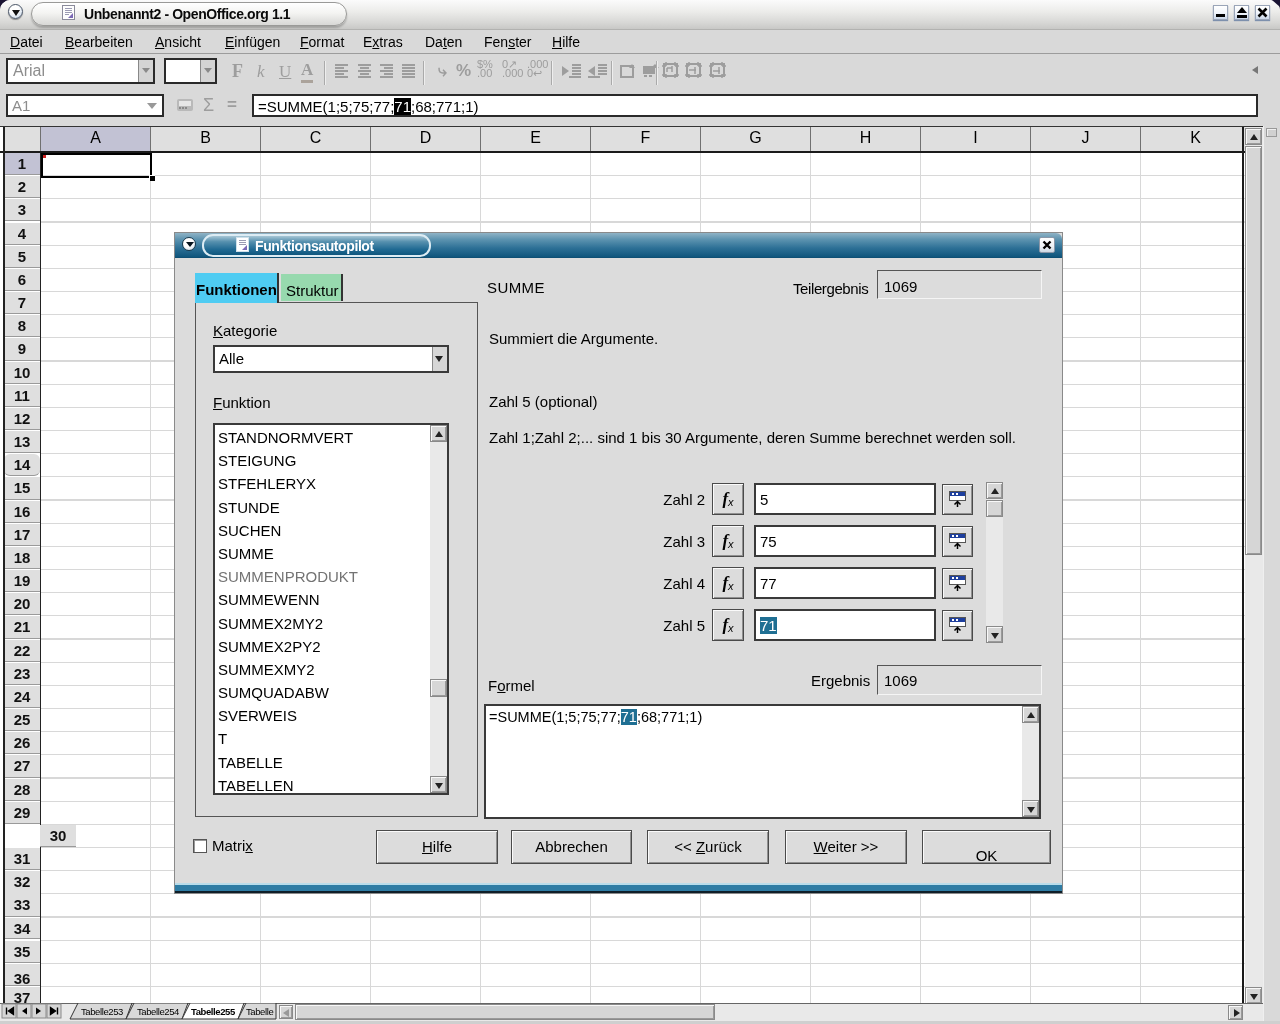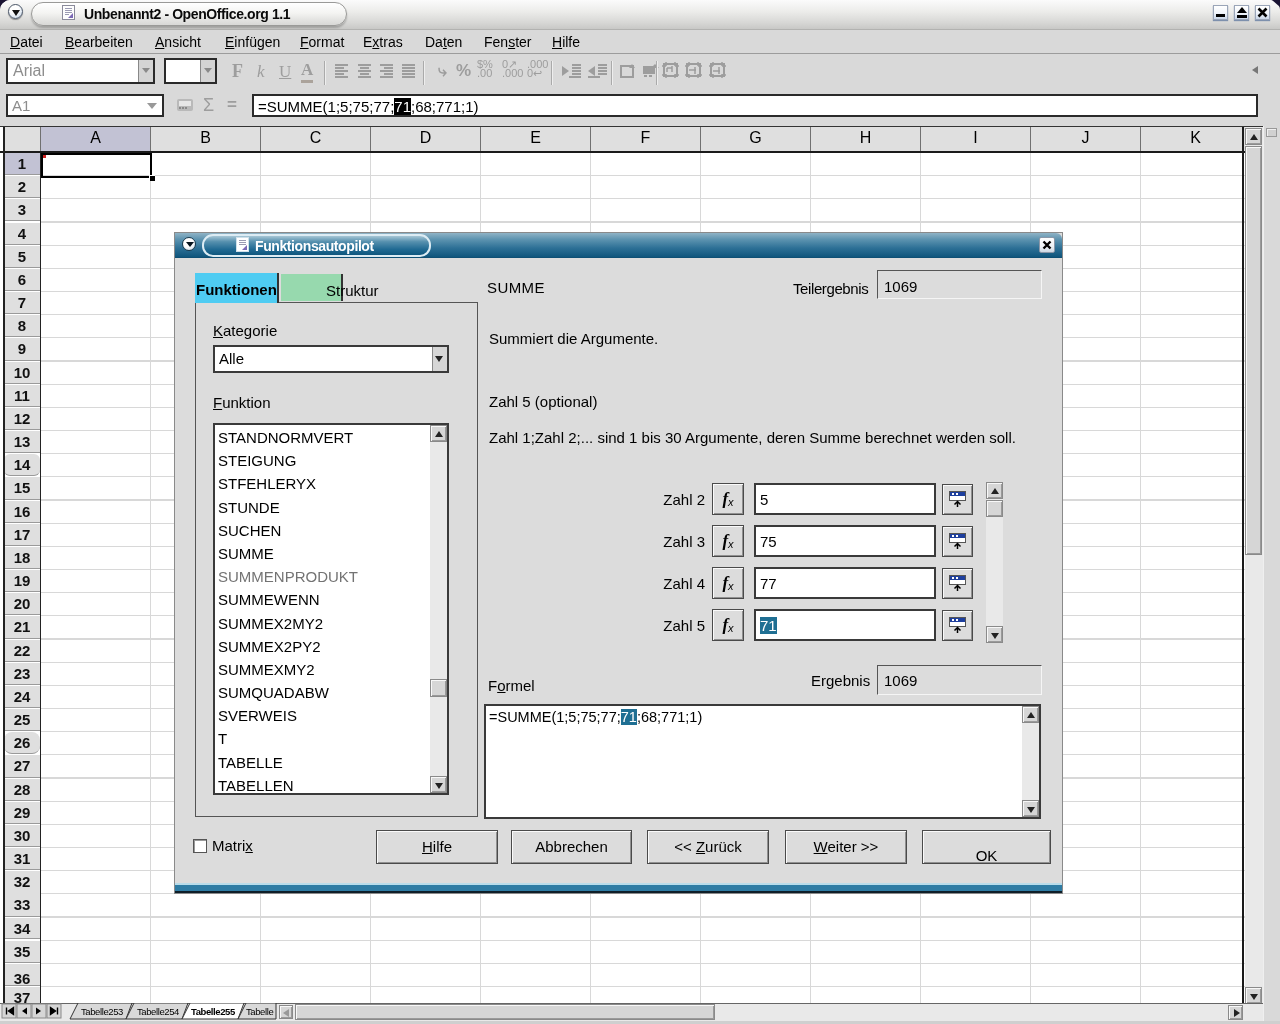--- a/index.html
+++ b/index.html
@@ -234,25 +234,25 @@
       <div class="rh" style="top:347.6px;height:22.2px;background:#dfdfdf;"><span style="position:relative;top:2px;">16</span></div>
       <div class="rh" style="top:370.7px;height:22.2px;background:#dfdfdf;"><span style="position:relative;top:2px;">17</span></div>
       <div class="rh" style="top:393.9px;height:22.2px;background:#dfdfdf;"><span style="position:relative;top:2px;">18</span></div>
       <div class="rh" style="top:417.1px;height:22.2px;background:#dfdfdf;"><span style="position:relative;top:2px;">19</span></div>
       <div class="rh" style="top:440.2px;height:22.2px;background:#dfdfdf;"><span style="position:relative;top:2px;">20</span></div>
       <div class="rh" style="top:463.4px;height:22.2px;background:#dfdfdf;"><span style="position:relative;top:2px;">21</span></div>
       <div class="rh" style="top:486.6px;height:22.2px;background:#dfdfdf;"><span style="position:relative;top:2px;">22</span></div>
       <div class="rh" style="top:509.7px;height:22.2px;background:#dfdfdf;"><span style="position:relative;top:2px;">23</span></div>
       <div class="rh" style="top:532.9px;height:22.2px;background:#dfdfdf;"><span style="position:relative;top:2px;">24</span></div>
       <div class="rh" style="top:556.1px;height:22.2px;background:#dfdfdf;"><span style="position:relative;top:2px;">25</span></div>
-      <div class="rh" style="top:579.3px;height:22.2px;background:#dfdfdf;border-radius:8px;"><span style="position:relative;top:2px;">26</span></div>
+      <div class="rh" style="top:579.3px;height:22.2px;background:#dfdfdf;"><span style="position:relative;top:2px;">26</span></div>
       <div class="rh" style="top:602.4px;height:22.2px;background:#dfdfdf;"><span style="position:relative;top:2px;">27</span></div>
       <div class="rh" style="top:625.6px;height:22.2px;background:#dfdfdf;"><span style="position:relative;top:2px;">28</span></div>
       <div class="rh" style="top:648.8px;height:22.2px;background:#dfdfdf;"><span style="position:relative;top:2px;">29</span></div>
-      <div class="rh" style="top:671.9px;height:22.2px;background:#dfdfdf;"><span style="position:relative;top:2px;">30</span></div>
+      <div class="rh" style="top:671.9px;height:22.2px;background:#dfdfdf;margin-left:36px;"><span style="position:relative;top:2px;">30</span></div>
       <div class="rh" style="top:695.1px;height:22.2px;background:#dfdfdf;"><span style="position:relative;top:2px;">31</span></div>
       <div class="rh" style="top:718.3px;height:35px;background:#dfdfdf;"><span style="position:relative;top:2px;">32</span></div>
       <div class="rh" style="top:741.4px;height:22.2px;background:#dfdfdf;"><span style="position:relative;top:2px;">33</span></div>
       <div class="rh" style="top:764.6px;height:21px;background:#dfdfdf;"><span style="position:relative;top:2px;">34</span></div>
       <div class="rh" style="top:787.8px;height:22.2px;background:#dfdfdf;"><span style="position:relative;top:2px;">35</span></div>
       <div class="rh" style="top:810.9px;height:22.2px;background:#dfdfdf;"><span style="position:relative;top:6px;">36</span></div>
       <div class="rh" style="top:834.1px;height:22.2px;background:#dfdfdf;"><span style="position:relative;top:2px;">37</span></div>
     </div>
     <div style="position:absolute;left:3px;top:0;width:1.5px;height:877px;background:#222;"></div>
     <div style="position:absolute;left:41px;top:26px;width:111px;height:25px;border:2px solid #000;"></div>
@@ -314,21 +314,21 @@
     </div>
     <span style="position:absolute;left:80px;top:5px;font-size:14px;font-weight:bold;letter-spacing:-0.4px;color:#fff;">Funktionsautopilot</span>
     <div style="position:absolute;left:864px;top:4px;width:16px;height:16px;background:linear-gradient(#ffffff,#eef2f6 60%,#cdd8e4);border:1px solid #8a97a8;border-radius:2px;"></div>
     <svg style="position:absolute;left:864px;top:4px;" width="16" height="16">
       <path d="M4.5 4.5 L11.5 11.5 M11.5 4.5 L4.5 11.5" stroke="#000" stroke-width="2.4"></path>
     </svg>
     <div style="position:absolute;left:20px;top:69px;width:283px;height:515px;border:1px solid #555;"></div>
     <div style="position:absolute;left:20px;top:40px;width:84px;height:30px;background:#4fccf2;border-right:2px solid #333;"></div>
     <span style="position:absolute;left:21px;top:48px;font-size:15px;font-weight:bold;color:#000;">Funktionen</span>
     <div style="position:absolute;left:106px;top:41px;width:62px;height:27px;background:#97d9ae;border-right:2px solid #333;"></div>
-    <span style="position:absolute;left:111px;top:49px;font-size:15px;color:#000;margin-left:40px;">Struktur</span>
+    <span style="position:absolute;left:111px;top:49px;font-size:15px;color:#000;">Struktur</span>
     <span style="position:absolute;left:38px;top:89px;font-size:15px;"><u>K</u>ategorie</span>
     <div class="field" style="left:38px;top:112px;width:236px;height:28px;"></div>
     <span style="position:absolute;left:44px;top:117px;font-size:15px;">Alle</span>
     <div style="position:absolute;left:257px;top:114px;width:15px;height:24px;background:#d6d6d6;border-left:1px solid #888;"></div>
     <span class="tri-d" style="left:260px;top:123px;"></span>
     <span style="position:absolute;left:38px;top:161px;font-size:15px;"><u>F</u>unktion</span>
     <div class="field" style="left:38px;top:190px;width:236px;height:372px;overflow:hidden;">
       <div style="position:absolute;left:3px;top:4px;">
         <div style="height:23.2px;font-size:15px;color:#000;white-space:nowrap;">STANDNORMVERT</div>
         <div style="height:23.2px;font-size:15px;color:#000;white-space:nowrap;">STEIGUNG</div>

